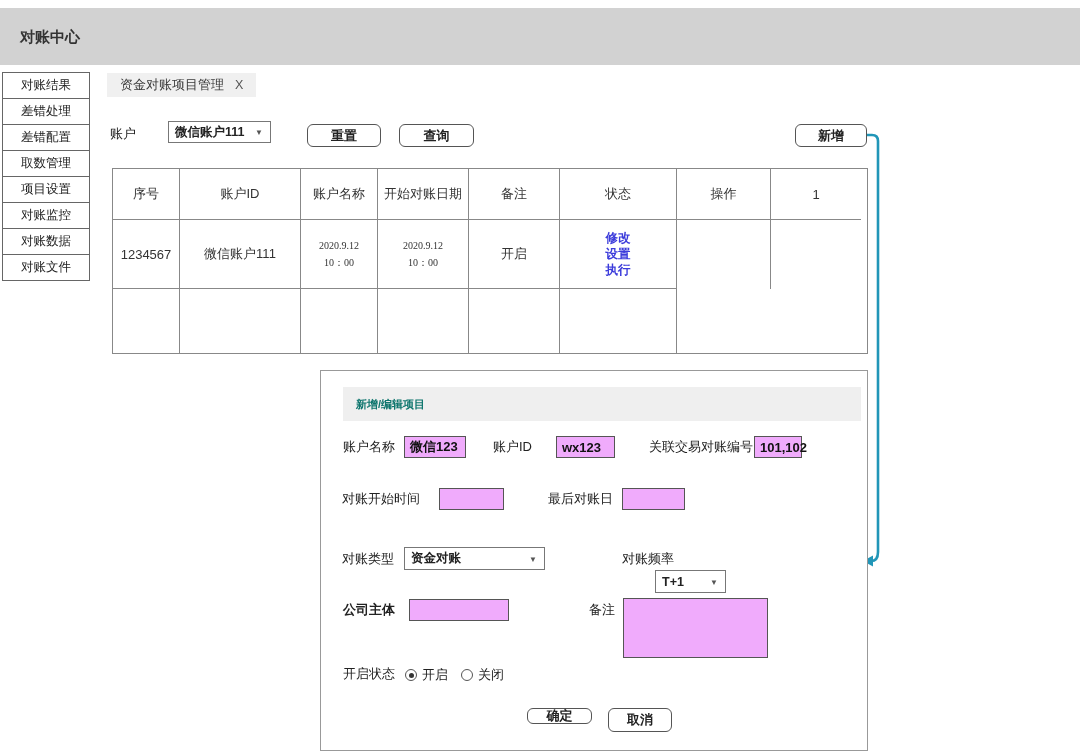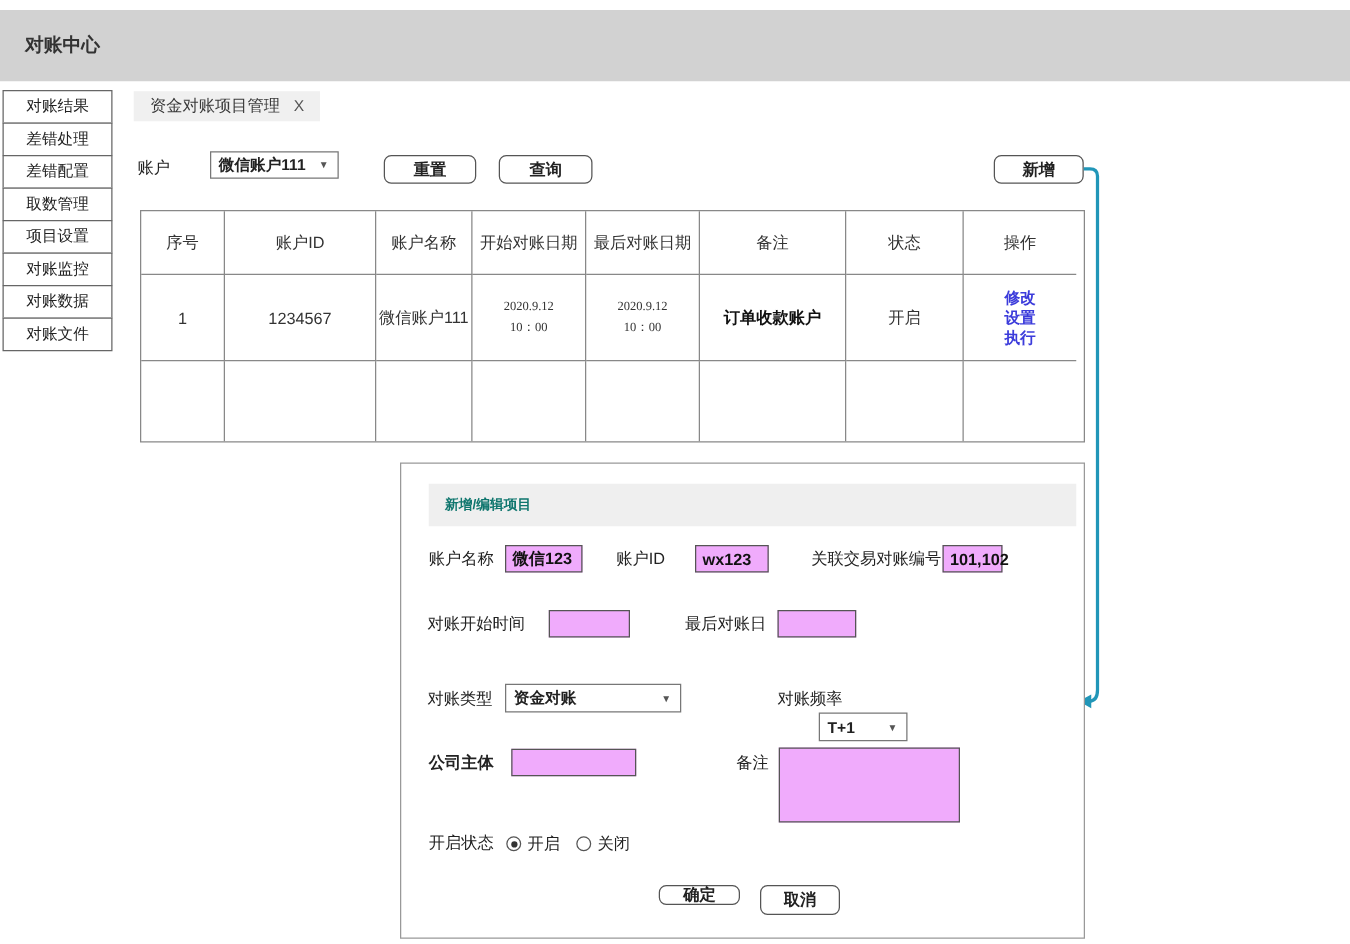--- a/index.html
+++ b/index.html
@@ -81,37 +81,35 @@
 </div>
 <div class="btn" style="left:307px; top:124px; width:74px;">重置</div>
 <div class="btn" style="left:399px; top:124px; width:75px;">查询</div>
 <div class="btn" style="left:795px; top:124px; width:72px;">新增</div>
 
 <div class="table">
   <div class="cell">序号</div>
   <div class="cell">账户ID</div>
   <div class="cell">账户名称</div>
   <div class="cell">开始对账日期</div>
-  <div class="cell">最后对账日期</div>
   <div class="cell">备注</div>
   <div class="cell">状态</div>
   <div class="cell">操作</div>
 
   <div class="cell">1</div>
   <div class="cell">1234567</div>
   <div class="cell">微信账户111</div>
   <div class="cell">
     <span class="sub">2020.9.12</span>
     <span class="sub">10：00</span>
   </div>
   <div class="cell">
     <span class="sub">2020.9.12</span>
     <span class="sub">10：00</span>
   </div>
-  <div class="cell remark">订单收款账户</div>
   <div class="cell">开启</div>
   <div class="cell actions">
     <a>修改</a>
     <a>设置</a>
     <a>执行</a>
   </div>
 
   <div class="cell row-last" style="border-bottom:none;"></div>
   <div class="cell" style="border-bottom:none;"></div>
   <div class="cell" style="border-bottom:none;"></div>

